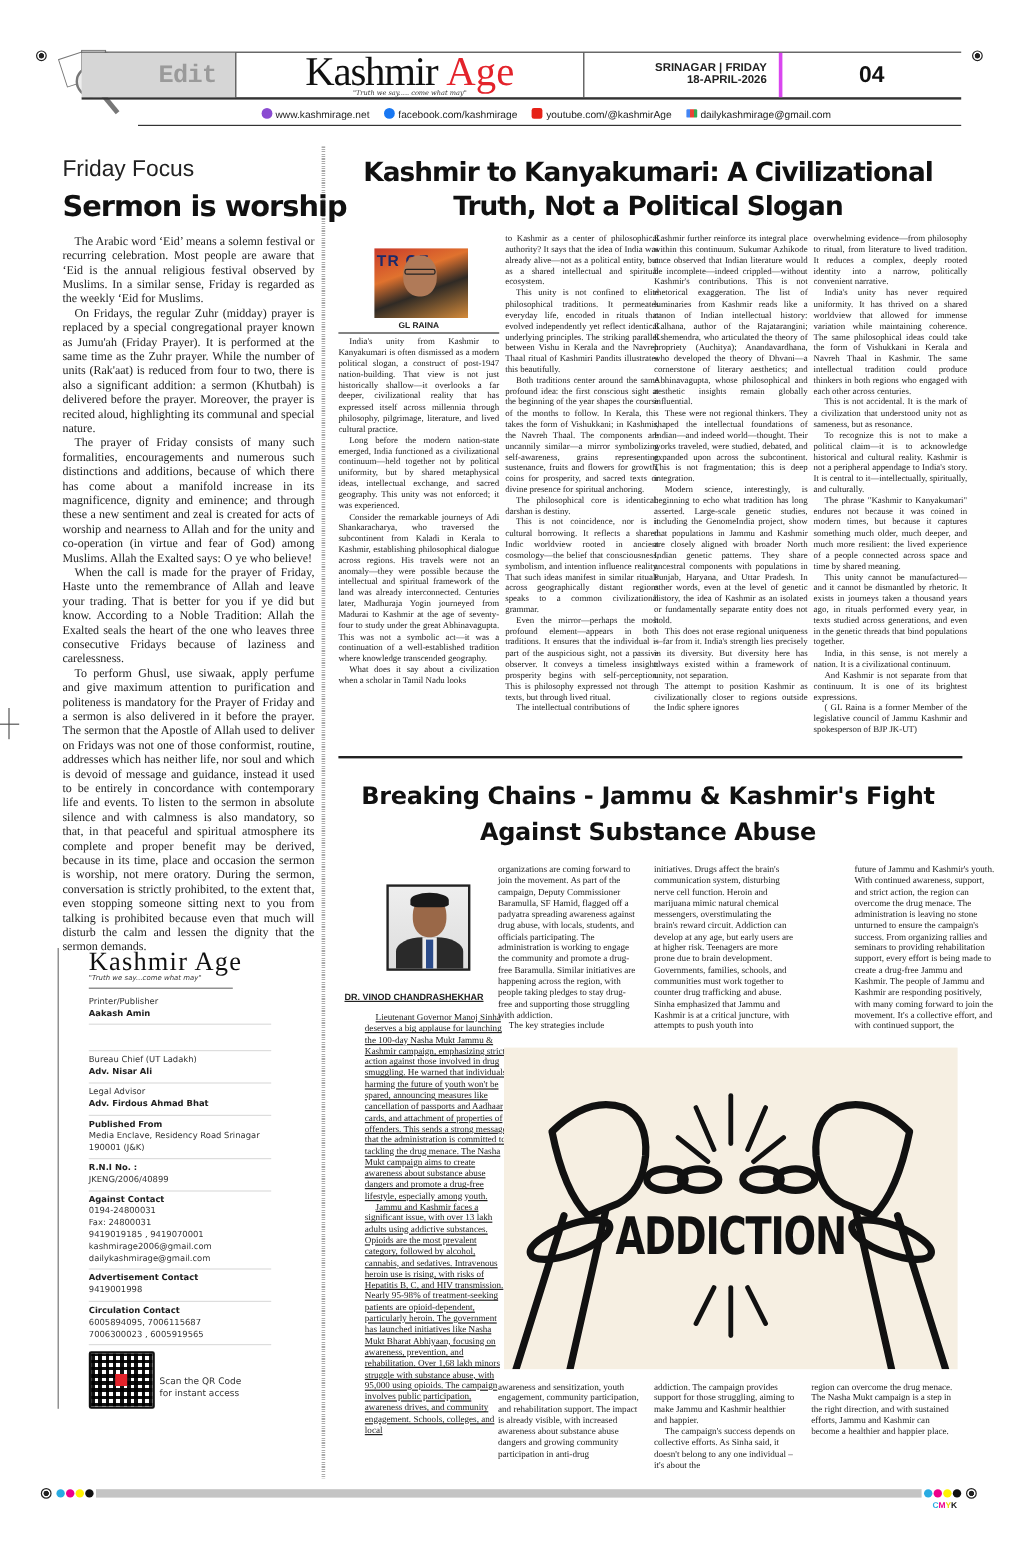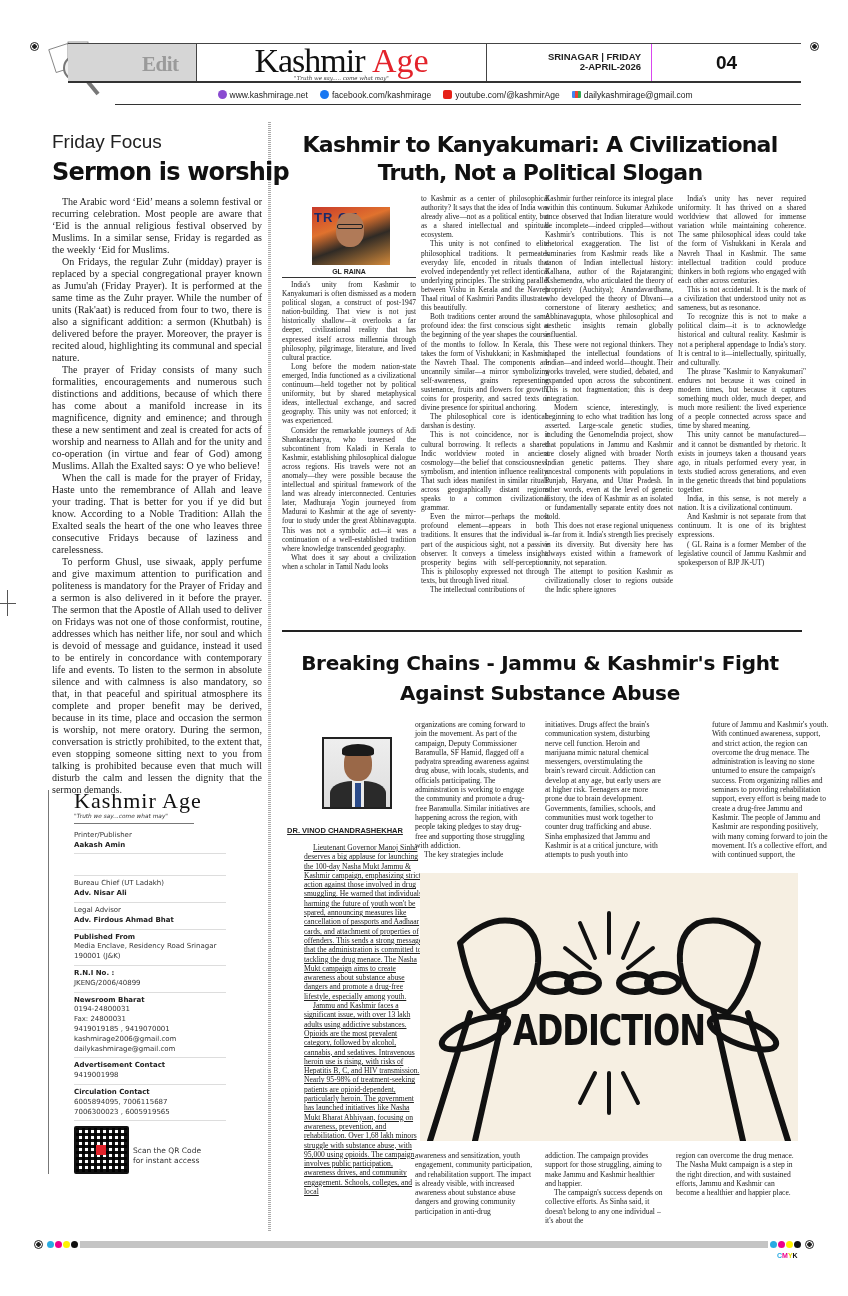--- a/index.html
+++ b/index.html
@@ -6,26 +6,26 @@
   html, body { width: 848px; height: 1296px; background: #ffffff; overflow: hidden; }
   body { position: relative; font-family: "DejaVu Serif", serif; color: #1a1a1a; }
 
   .reg { position: absolute; width: 9px; height: 9px; border-radius: 50%; border: 1.5px solid #222; background: radial-gradient(circle, #222 0 2px, #fff 2.5px); }
   .crosshair-h { position: absolute; left: 0; top: 603px; width: 16px; height: 1px; background: #555; }
   .crosshair-v { position: absolute; left: 7px; top: 590px; width: 1px; height: 26px; background: #555; }
 
   
   .masthead { position: absolute; left: 68px; top: 43px; width: 733px; height: 40px; display: flex; border-top: 1px solid #444; border-bottom: 2px solid #333; }
   .mh-edit { width: 128px; background: #d6d6d6; position: relative; }
-  .mh-edit span { position: absolute; left: 74px; top: 8px; font-family: Liberation Serif, serif; font-weight: bold; font-size: 21px; color: #9a9a9a; letter-spacing: -0.5px; }
+  .mh-edit span { position: absolute; left: 64px; top: 8px; font-family: Liberation Mono, monospace; font-weight: bold; font-size: 21px; color: #9a9a9a; letter-spacing: -0.5px; }
   .mh-logo { width: 291px; border-left: 1px solid #444; border-right: 1px solid #444; text-align: center; position: relative; }
   .mh-logo .k { font-family: "Liberation Serif", serif; font-size: 34px; color: #111; letter-spacing: -1px; line-height: 34px; }
   .mh-logo .a { font-family: "Liberation Serif", serif; font-size: 34px; color: #e3232b; line-height: 34px; }
   .mh-logo .tag { position: absolute; left: 0; right: 0; top: 31px; font-size: 5.5px; font-style: italic; color: #333; }
-  .mh-date { width: 165px; border-right: 1px solid #d946ef; text-align: right; padding: 8px 10px 0 0; font-family: "Liberation Sans", sans-serif; font-weight: bold; font-size: 9.5px; line-height: 10px; color: #222; }
+  .mh-date { width: 165px; border-right: 3px solid #d946ef; text-align: right; padding: 8px 10px 0 0; font-family: "Liberation Sans", sans-serif; font-weight: bold; font-size: 9.5px; line-height: 10px; color: #222; }
   .mh-page { flex: 1; display: flex; align-items: center; justify-content: center; font-family: "Liberation Sans", sans-serif; font-weight: bold; font-size: 19px; color: #111; }
   .mh-icon { position: absolute; left: 46px; top: 40px; width: 70px; height: 58px; }
   .social { position: absolute; left: 115px; top: 85px; width: 686px; height: 20px; display: flex; align-items: center; justify-content: center; gap: 6px; font-family: "Liberation Sans", sans-serif; font-size: 8.5px; color: #222; border-bottom: 1px solid #333; }
   .social .ic { display: inline-block; width: 9px; height: 9px; border-radius: 50%; margin-right: 3px; vertical-align: middle; }
   .social .item { margin-right: 6px; display: flex; align-items: center; }
 
   
   .col-sep { position: absolute; width: 3px; background: repeating-linear-gradient(to bottom, #aaa 0 1px, #fff 1px 2px); }
   .ff { position: absolute; left: 52px; top: 131px; font-family: "Liberation Sans", sans-serif; font-size: 19px; color: #222; }
   .sermon-title { position: absolute; left: 52px; top: 158px; font-family: "DejaVu Sans", sans-serif; font-weight: bold; font-size: 24px; letter-spacing: -0.8px; color: #111; }
@@ -93,21 +93,21 @@
 <div class="masthead">
   <div class="mh-edit">
       <span>Edit</span>
     </div>
   <div class="mh-logo">
     <span class="k">Kashmir </span><span class="a">Age</span>
     <div class="tag">"Truth we say..... come what may"</div>
   </div>
   <div class="mh-date">
     <div>SRINAGAR | FRIDAY</div>
-    <div>2-APRIL-2026</div>
+    <div>18-APRIL-2026</div>
   </div>
   <div class="mh-page">04</div>
 </div>
 <div class="social">
   <span class="item">
       <i class="ic" style="background:#8a4bd1"></i>
       <span>www.kashmirage.net</span>
     </span>
   <span class="item">
       <i class="ic" style="background:#1877f2"></i>
@@ -137,21 +137,21 @@
 
 <div class="imprint">
   <div class="imp-logo">Kashmir Age</div>
   <div class="imp-tag">"Truth we say...come what may"</div>
   <div class="imp-block"><div>Printer/Publisher</div><b>Aakash Amin</b></div>
   <div class="imp-block" style="height:22px;"></div>
   <div class="imp-block"><div>Bureau Chief  (UT Ladakh)</div><b>Adv. Nisar Ali</b></div>
   <div class="imp-block"><div>Legal Advisor</div><b>Adv. Firdous Ahmad Bhat</b></div>
   <div class="imp-block"><b>Published From</b><div>Media Enclave, Residency Road Srinagar 190001 (J&amp;K)</div></div>
   <div class="imp-block"><b>R.N.I No. :</b><div>JKENG/2006/40899</div></div>
-  <div class="imp-block"><b>Newsroom Bharat</b><div style="white-space:pre-line;">0194-24800031
+  <div class="imp-block"><b>Against Contact</b><div style="white-space:pre-line;">0194-24800031
 Fax: 24800031
 9419019185 , 9419070001
 kashmirage2006@gmail.com
 dailykashmirage@gmail.com</div></div>
   <div class="imp-block"><b>Advertisement Contact</b><div>9419001998</div></div>
   <div class="imp-block"><b>Circulation Contact</b><div style="white-space:pre-line;">6005894095, 7006115687
 7006300023 , 6005919565</div></div>
   <div class="qr-row">
     <div class="qr"></div>
     <div class="qr-text" style="width:72px;">Scan the QR Code for instant access</div>
@@ -182,20 +182,21 @@
   <p>The intellectual contributions of</p>
 </div>
 <div class="art1-col" style="left:545px;top:194px;">
   <p style="text-indent:0">Kashmir further reinforce its integral place within this continuum. Sukumar Azhikode once observed that Indian literature would be incomplete—indeed crippled—without Kashmir's contributions. This is not rhetorical exaggeration. The list of luminaries from Kashmir reads like a canon of Indian intellectual history: Kalhana, author of the Rajatarangini; Kshemendra, who articulated the theory of propriety (Auchitya); Anandavardhana, who developed the theory of Dhvani—a cornerstone of literary aesthetics; and Abhinavagupta, whose philosophical and aesthetic insights remain globally influential.</p>
   <p>These were not regional thinkers. They shaped the intellectual foundations of Indian—and indeed world—thought. Their works traveled, were studied, debated, and expanded upon across the subcontinent. This is not fragmentation; this is deep integration.</p>
   <p>Modern science, interestingly, is beginning to echo what tradition has long asserted. Large-scale genetic studies, including the GenomeIndia project, show that populations in Jammu and Kashmir are closely aligned with broader North Indian genetic patterns. They share ancestral components with populations in Punjab, Haryana, and Uttar Pradesh. In other words, even at the level of genetic history, the idea of Kashmir as an isolated or fundamentally separate entity does not hold.</p>
   <p>This does not erase regional uniqueness—far from it. India's strength lies precisely in its diversity. But diversity here has always existed within a framework of unity, not separation.</p>
   <p>The attempt to position Kashmir as civilizationally closer to regions outside the Indic sphere ignores</p>
 </div>
 <div class="art1-col" style="left:678px;top:194px;">
+  <p style="text-indent:0">overwhelming evidence—from philosophy to ritual, from literature to lived tradition. It reduces a complex, deeply rooted identity into a narrow, politically convenient narrative.</p>
   <p>India's unity has never required uniformity. It has thrived on a shared worldview that allowed for immense variation while maintaining coherence. The same philosophical ideas could take the form of Vishukkani in Kerala and Navreh Thaal in Kashmir. The same intellectual tradition could produce thinkers in both regions who engaged with each other across centuries.</p>
   <p>This is not accidental. It is the mark of a civilization that understood unity not as sameness, but as resonance.</p>
   <p>To recognize this is not to make a political claim—it is to acknowledge historical and cultural reality. Kashmir is not a peripheral appendage to India's story. It is central to it—intellectually, spiritually, and culturally.</p>
   <p>The phrase "Kashmir to Kanyakumari" endures not because it was coined in modern times, but because it captures something much older, much deeper, and much more resilient: the lived experience of a people connected across space and time by shared meaning.</p>
   <p>This unity cannot be manufactured—and it cannot be dismantled by rhetoric. It exists in journeys taken a thousand years ago, in rituals performed every year, in texts studied across generations, and even in the genetic threads that bind populations together.</p>
   <p>India, in this sense, is not merely a nation. It is a civilizational continuum.</p>
   <p>And Kashmir is not separate from that continuum. It is one of its brightest expressions.</p>
   <p>( GL Raina is a former Member of the legislative council of Jammu Kashmir and spokesperson of BJP JK-UT)</p>
 </div>
 <div class="rule1"></div>

